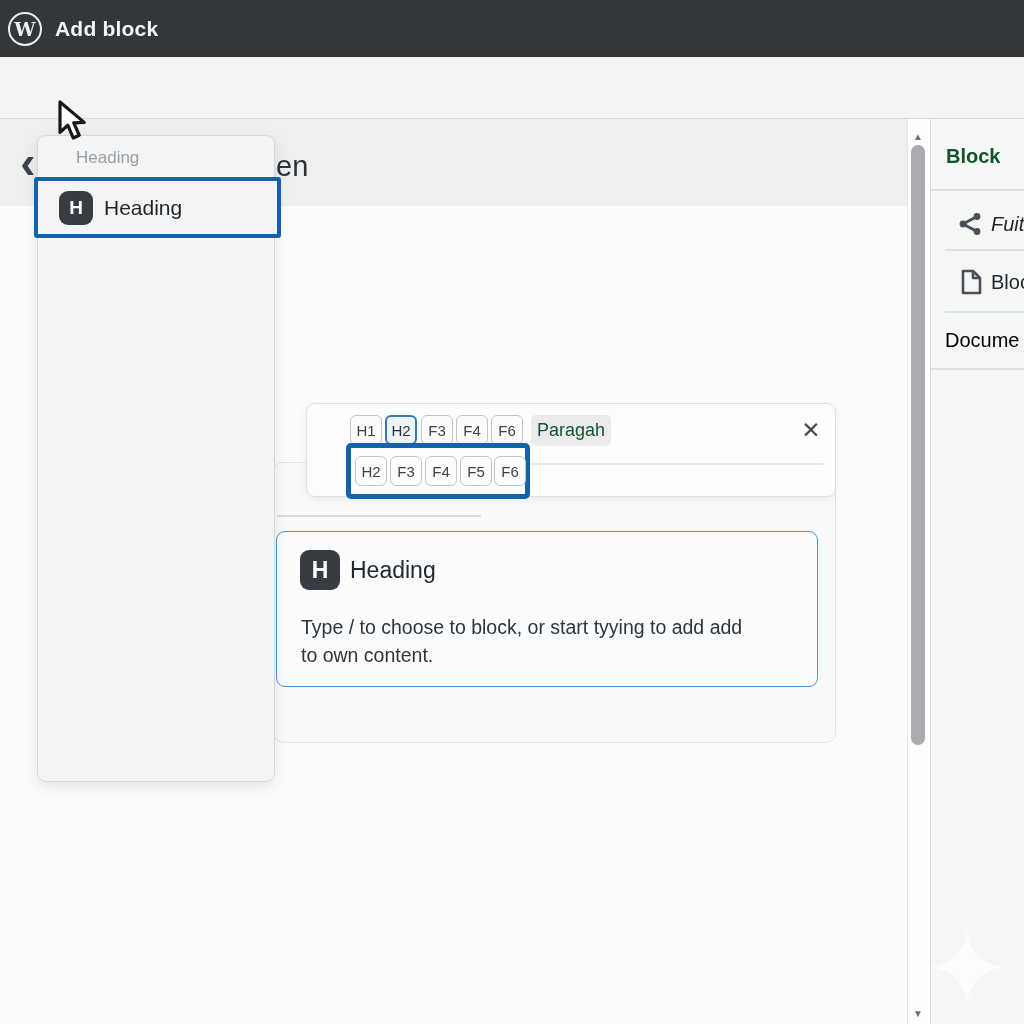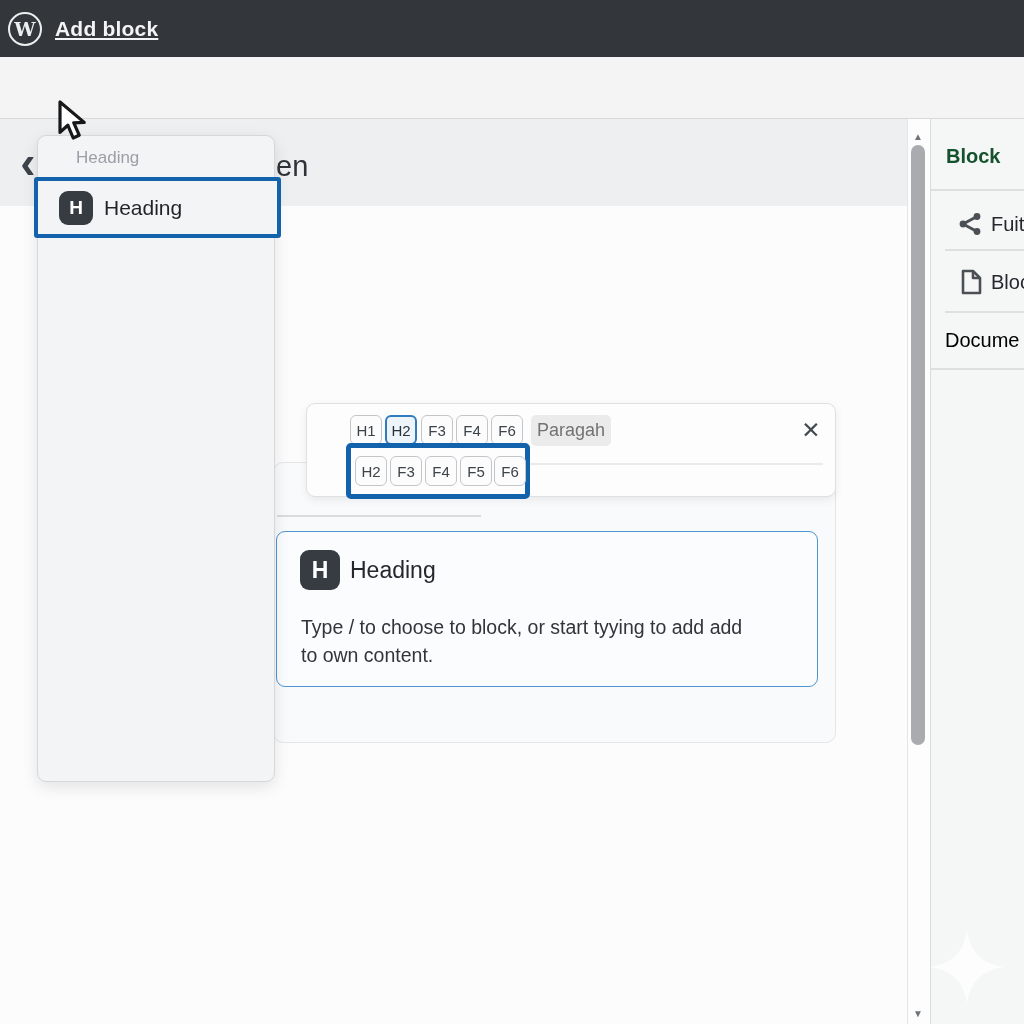--- a/index.html
+++ b/index.html
@@ -5,21 +5,21 @@
   * { margin:0; padding:0; box-sizing:border-box; }
   html,body { width:1024px; height:1024px; overflow:hidden; }
   body { font-family:"Liberation Sans", sans-serif; background:#fcfcfd; position:relative; }
   .abs { position:absolute; }
 
   
   .topbar { left:0; top:0; width:1024px; height:57px; background:#33373b; display:flex; align-items:center; z-index:20; }
   .wp-logo { width:34px; height:34px; margin-left:8px; border:2.5px solid #eceff0; border-radius:50%;
              color:#eceff0; font-family:"DejaVu Serif", serif; font-weight:bold; font-size:19px;
              display:flex; align-items:center; justify-content:center; }
-  .topbar-title { color:#f2f4f5; font-size:21px; font-weight:600; margin-left:13px; letter-spacing:.2px;text-decoration:underline; }
+  .topbar-title { color:#f2f4f5; font-size:21px; font-weight:600; margin-left:13px; letter-spacing:.2px; }
 
   
   .toolbar { left:0; top:57px; width:1024px; height:62px; background:#f4f4f5; border-bottom:1.5px solid #d7d9da; z-index:19; }
   .tb-plus { left:6px; top:63px; width:32px; height:50px; font-size:34px; font-weight:300; color:#50575e;
              display:flex; align-items:center; justify-content:center; cursor:pointer; }
   .search-input { left:42px; top:69px; width:673px; height:44px; border:1.5px solid #c9cdd1; border-radius:7px;
                   background:#ffffff; padding:0 12px 0 44px; font-size:19px; color:#3c434a; outline:none; }
   .search-input::placeholder { color:#8c9196; }
   .search-glass-in { left:53px; top:80px; }
   .tb-glass { left:810px; top:74px; width:36px; height:36px; cursor:pointer; }
@@ -43,21 +43,21 @@
   .faint-line { left:277px; top:515px; width:204px; height:2px; background:#d9dbdc; z-index:3; }
 
   
   .popup-card { left:306px; top:403px; width:530px; height:94px; background:#fdfdfe; border:1.5px solid #dee0e2;
                 border-radius:9px; box-shadow:0 3px 8px rgba(0,0,0,.07); z-index:4;padding-left:48px; }
   .popup-divider { left:222px; top:59px; width:294px; height:1.5px; background:#e8eaeb; }
   .hbtn { width:32px; height:30px; border:1.5px solid #c3c6c9; border-radius:6px; background:#fcfcfd;
           font-size:15px; color:#3c434a; display:flex; align-items:center; justify-content:center; cursor:pointer; }
   .hbtn.selected { border:2px solid #2f7cc0; background:#edf4fa; color:#2c3338; }
   .para-pill { left:224px; top:11px; width:80px; height:31px; background:#ebebec; border-radius:5px;
-               font-size:18px; color:#737373; display:flex; align-items:center; justify-content:center; cursor:pointer; }
+               font-size:18px; color:#14532d; display:flex; align-items:center; justify-content:center; cursor:pointer; }
   .close-x { left:489px; top:11px; width:30px; height:30px; font-size:23px; color:#424a50;
              display:flex; align-items:center; justify-content:center; cursor:pointer; }
   .level-rect { left:39px; top:39px; width:184px; height:56px; background:#fdfdfe; border:5px solid #1263ac; border-radius:5px; z-index:5; }
 
   
   .block-card { left:276px; top:531px; width:542px; height:156px; background:#fafcfd; border:1.5px solid #4f94d1; border-radius:9px; z-index:3; }
   .h-icon { background:#363c42; border-radius:9px; color:#ffffff; font-weight:bold;
             display:flex; align-items:center; justify-content:center; }
   .bc-title { left:73px; top:25px; font-size:23px; font-weight:500; color:#23282d; }
   .bc-body { left:24px; top:81px; font-size:19.5px; line-height:28px; color:#30353a; }
@@ -175,21 +175,21 @@
 
   <div class="abs" style="left:26px; top:92px;">
     <svg width="26" height="26" viewBox="0 0 26 26">
       <circle cx="20" cy="5.5" r="3.4" fill="#4a5055"></circle>
       <circle cx="6" cy="13" r="3.4" fill="#4a5055"></circle>
       <circle cx="20" cy="20.5" r="3.4" fill="#4a5055"></circle>
       <line x1="6" y1="13" x2="20" y2="5.5" stroke="#4a5055" stroke-width="3"></line>
       <line x1="6" y1="13" x2="20" y2="20.5" stroke="#4a5055" stroke-width="3"></line>
     </svg>
   </div>
-  <div class="abs sb-label" style="left:60px; top:94px;">Fuit</div>
+  <div class="abs sb-label" style="left:60px; top:94px;font-style:italic;">Fuit</div>
   <div class="abs sb-div" style="left:14px; top:130px; width:80px;"></div>
 
   <div class="abs" style="left:28px; top:150px;">
     <svg width="24" height="26" viewBox="0 0 24 26">
       <path d="M4 2 H14 L21 9 V24 H4 Z" fill="none" stroke="#4a5055" stroke-width="2.6" stroke-linejoin="round"></path>
       <path d="M14 2 V9 H21" fill="none" stroke="#4a5055" stroke-width="2.6" stroke-linejoin="round"></path>
     </svg>
   </div>
   <div class="abs sb-label" style="left:60px; top:152px;">Block</div>
   <div class="abs sb-div" style="left:14px; top:192px; width:80px;"></div>

